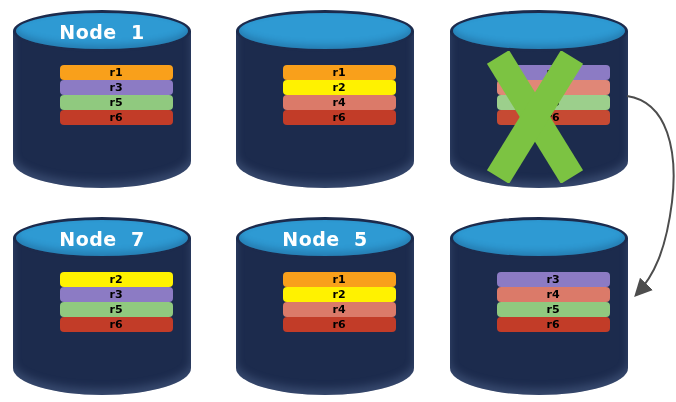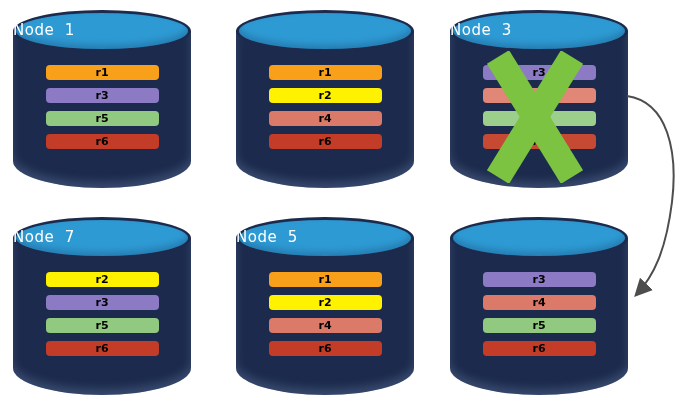--- a/index.html
+++ b/index.html
@@ -33,37 +33,37 @@
     box-sizing: border-box;
     background: #2E9AD3;
     border: 3px solid #1C2B4D;
     border-radius: 50%;
     box-shadow: inset 0 -4px 6px rgba(10,40,80,0.25);
   }
   .node-title {
     position: absolute;
     top: 11px; left: 0;
     width: 100%;
-    text-align: left;
-    font-size: 15px;
-    font-weight: normal;
+    text-align: center;
+    font-size: 19px;
+    font-weight: bold;
     color: #ffffff;
     white-space: pre;
     letter-spacing: 0.5px;
     z-index: 2;
   }
   .bars {
     position: absolute;
     top: 55px; left: 0;
     width: 100%;
     display: flex;
     flex-direction: column;
     align-items: center;
-    gap: 8px;
     z-index: 2;
+    padding-left: 14px;
   }
   .bar {
     width: 113px; height: 15px;
     border-radius: 4px;
     text-align: center;
     font-size: 11px;
     font-weight: bold;
     line-height: 15px;
     color: #000000;
   }
@@ -105,21 +105,20 @@
       <div class="bar" style="background-color: rgb(249, 160, 27);">r1</div>
       <div class="bar" style="background-color: rgb(255, 242, 0);">r2</div>
       <div class="bar" style="background-color: rgb(219, 122, 105);">r4</div>
       <div class="bar" style="background-color: rgb(194, 60, 40);">r6</div>
     </div>
   </div>
 
   <div class="node" style="left:450px;top:10px">
     <div class="cyl-body" style="background-color: rgb(28, 43, 77);"></div>
     <div class="cyl-top" style="background-color: rgb(46, 154, 211);"></div>
-    <div class="node-title">Node  3</div>
     <div class="bars">
       <div class="bar" style="background-color: rgb(140, 123, 196);">r3</div>
       <div class="bar" style="background-color: rgb(224, 135, 119);">r4</div>
       <div class="bar" style="background-color: rgb(156, 207, 140);">r5</div>
       <div class="bar" style="background-color: rgb(198, 74, 51);">r6</div>
     </div>
     <svg class="x-mark" viewBox="0 0 100 132">
       <line x1="13" y1="6" x2="87" y2="126" stroke-width="26" stroke="#7CC342"></line>
       <line x1="87" y1="6" x2="13" y2="126" stroke-width="26" stroke="#7CC342"></line>
     </svg>

